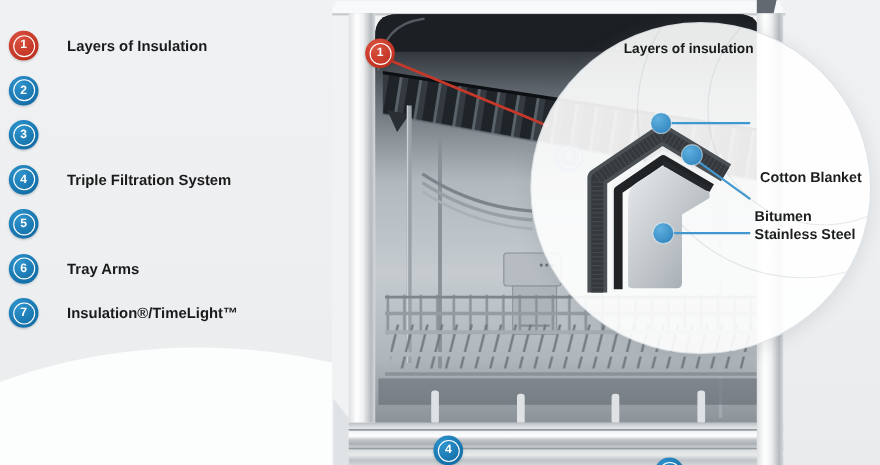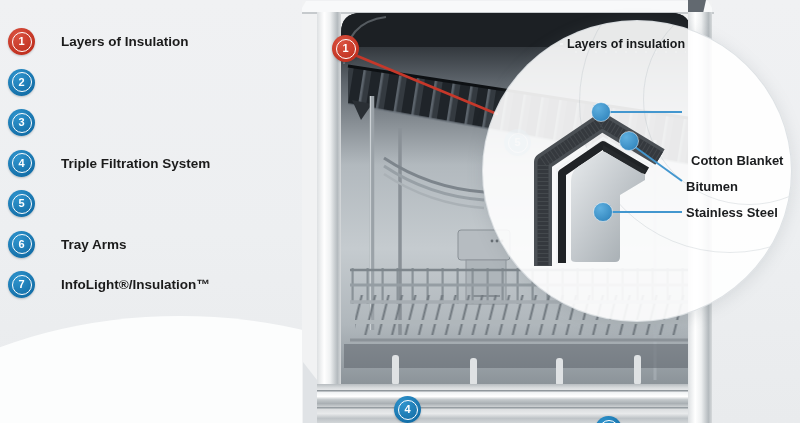--- a/index.html
+++ b/index.html
@@ -48,21 +48,21 @@
   .callout-title {
     position:absolute; left:84px; top:16px; width:190px;
     font-size:12.5px; font-weight:bold; color:#17191b;
   }
   .callout-desc {
     position:absolute; left:84px; top:33px; width:186px;
     font-size:11.5px; color:#393d40; line-height:1.32;
   }
   .ins-label { position:absolute; font-size:13px; font-weight:bold; color:#1b1d1f; white-space:nowrap; }
   .lbl-cotton { left:208px; top:84px;margin-top:48px; }
-  .lbl-bitumen { left:203px; top:158px; }
+  .lbl-bitumen { left:203px; top:168px; }
   .lbl-steel  { left:203px; top:184px; }
 </style>
 </head>
 <body>
 
 <div class="stage">
 
   <div class="bg-ellipse"></div>
 
   <svg class="dw-svg" width="800" height="423" viewBox="0 0 800 423">
@@ -264,17 +264,17 @@
     <div class="feat">
       <span class="badge blue">
         <span class="ring">6</span>
       </span>
       <span class="feat-label">Tray Arms</span>
     </div>
     <div class="feat">
       <span class="badge blue">
         <span class="ring">7</span>
       </span>
-      <span class="feat-label">InfoLight®/Insulation™</span>
+      <span class="feat-label">Insulation®/TimeLight™</span>
     </div>
   </div>
 
 </div>
 
 </body></html>

